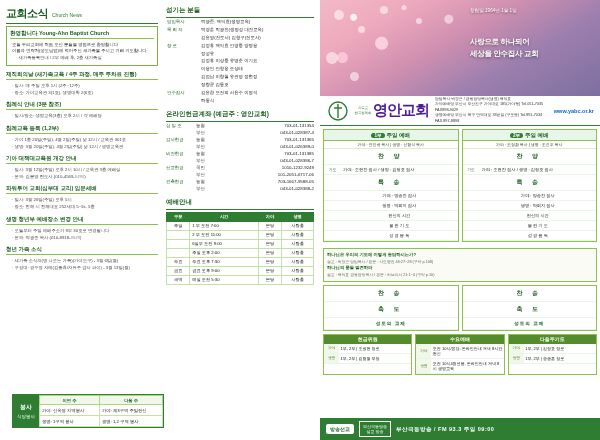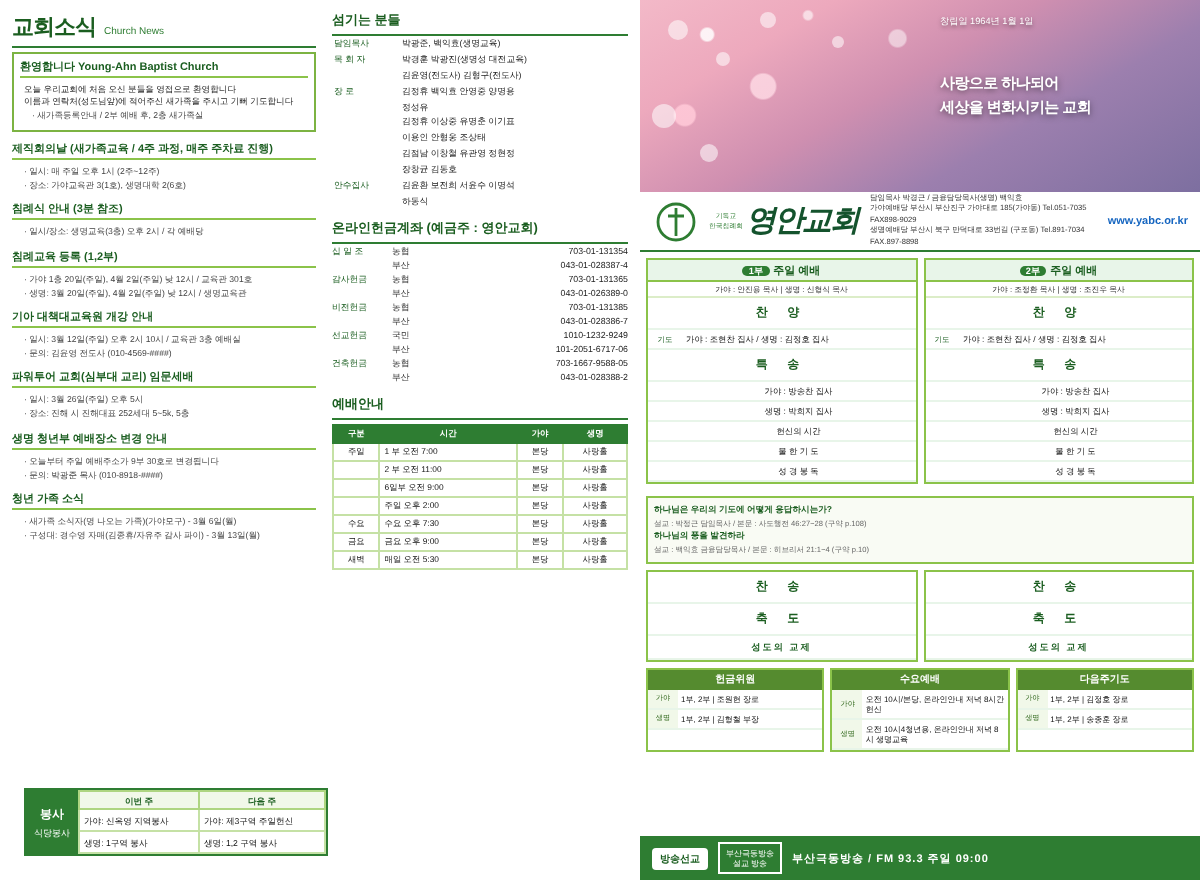--- a/index.html
+++ b/index.html
@@ -71,21 +71,21 @@
       linear-gradient(150deg,#f3b9c8 0%, #eda9bd 22%, #cf8fb0 45%, #9c7fae 68%, #7d6fa0 100%);
   }
   .hero .blossom { position:absolute; border-radius:50%; background:rgba(255,255,255,0.55); }
   .hero-date { position:absolute; left:8px; top:34px; font-size:9px; font-weight:bold; color:#fff; text-shadow:0 1px 2px rgba(0,0,0,.45); letter-spacing:-0.3px;}
   .hero-found { position:absolute; left:150px; top:8px; font-size:4.6px; color:#fff; text-shadow:0 1px 2px rgba(0,0,0,.5);}
   .hero-slogan { position:absolute; left:150px; top:24px; font-size:7.5px; font-weight:bold; color:#fff; line-height:1.55; text-shadow:0 1px 3px rgba(0,0,0,.5); letter-spacing:-0.3px;margin-top:12px;}
 
   .idbar { display:flex; align-items:center; height:30px; background:#fff; border-bottom:0.8px solid #2e7d32; padding:0 6px;}
   .logo-mark { width:24px; height:22px; margin-right:3px; position:relative; flex-shrink:0;}
   .logo-sub { font-size:3.4px; color:#2e7d32; line-height:1.25; width:20px; text-align:center;}
-  .church-name { font-size:15px; font-weight:bold; color:#14532d; letter-spacing:-1px; margin-right:6px;font-style:italic;}
+  .church-name { font-size:15px; font-weight:bold; color:#4c1d95; letter-spacing:-1px; margin-right:6px;}
   .pastor { font-size:3.8px; line-height:1.45; color:#333; flex:1;}
   .site { font-size:5.5px; font-weight:bold; color:#1565c0; }
 
   .worship-head { background:#2e7d32; color:#fff; text-align:center; font-size:8px; font-weight:bold; padding:2.5px 0; letter-spacing:3px;}
   .svc-wrap { display:flex; gap:3px; padding:3px; }
   .svc { flex:1; border:0.8px solid #8bc34a; }
   .svc-t { background:#e8f5e9; text-align:center; font-size:5.5px; font-weight:bold; color:#1b5e20; padding:1.5px 0; border-bottom:0.6px solid #8bc34a;}
   .svc-t .badge { background:#2e7d32; color:#fff; border-radius:6px; padding:0 3px; margin-right:2px; font-size:4.6px;}
   .svc-sub { text-align:center; font-size:3.9px; color:#333; padding:1px 0; border-bottom:0.5px solid #dcedc8;}
   .svc table { width:100%; border-collapse:collapse; font-size:4.2px;}
@@ -382,21 +382,21 @@
     <div class="hero">
       <div class="blossom" style="left:14px;top:10px;width:10px;height:10px;"></div>
       <div class="blossom" style="left:38px;top:26px;width:7px;height:7px;"></div>
       <div class="blossom" style="left:6px;top:52px;width:12px;height:12px;"></div>
       <div class="blossom" style="left:60px;top:6px;width:8px;height:8px;"></div>
       <div class="blossom" style="left:96px;top:18px;width:6px;height:6px;"></div>
       <div class="blossom" style="left:30px;top:72px;width:9px;height:9px;"></div>
       <div class="hero-found">창립일 1964년 1월 1일</div>
       <div class="hero-slogan">
         <div>사랑으로 하나되어</div>
-        <div>세상을 변화시키는 교회</div>
+        <div>세상을 안수집사 교회</div>
       </div>
     </div>
 
     <div class="idbar">
       <div class="logo-mark">
         <svg width="24" height="22" viewBox="0 0 24 22" aria-hidden="true">
           <circle cx="12" cy="11" r="9" fill="none" stroke="#2e7d32" stroke-width="1.4"></circle>
           <path d="M12 4 L12 18 M8 8 L16 8" stroke="#2e7d32" stroke-width="1.4"></path>
         </svg>
       </div>

